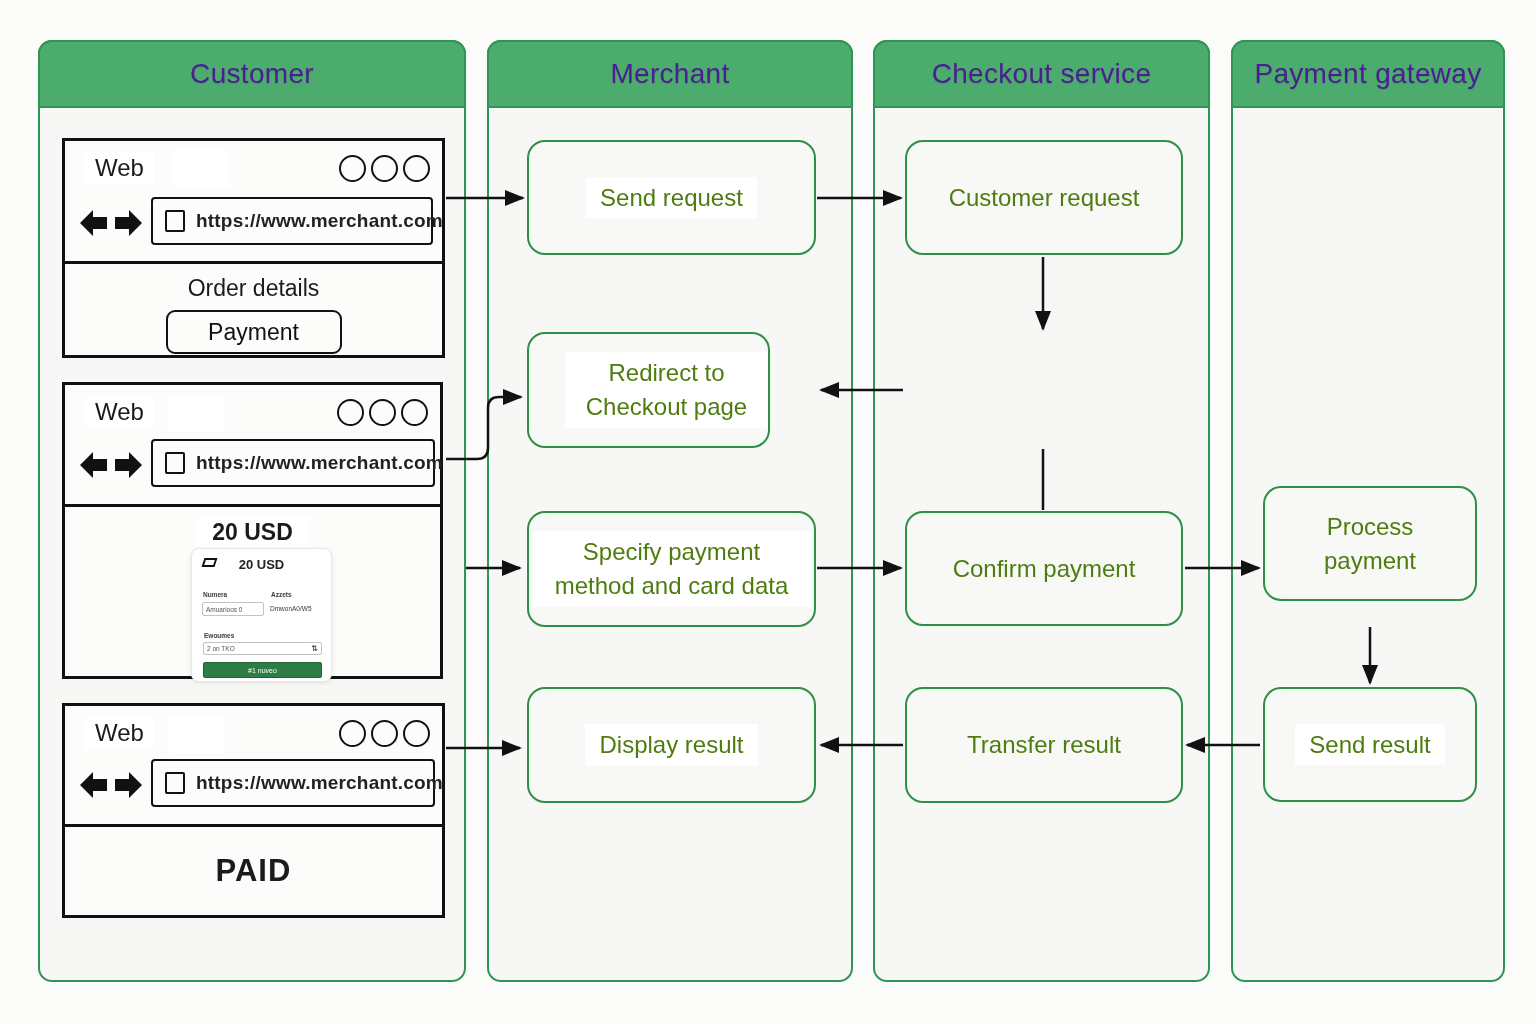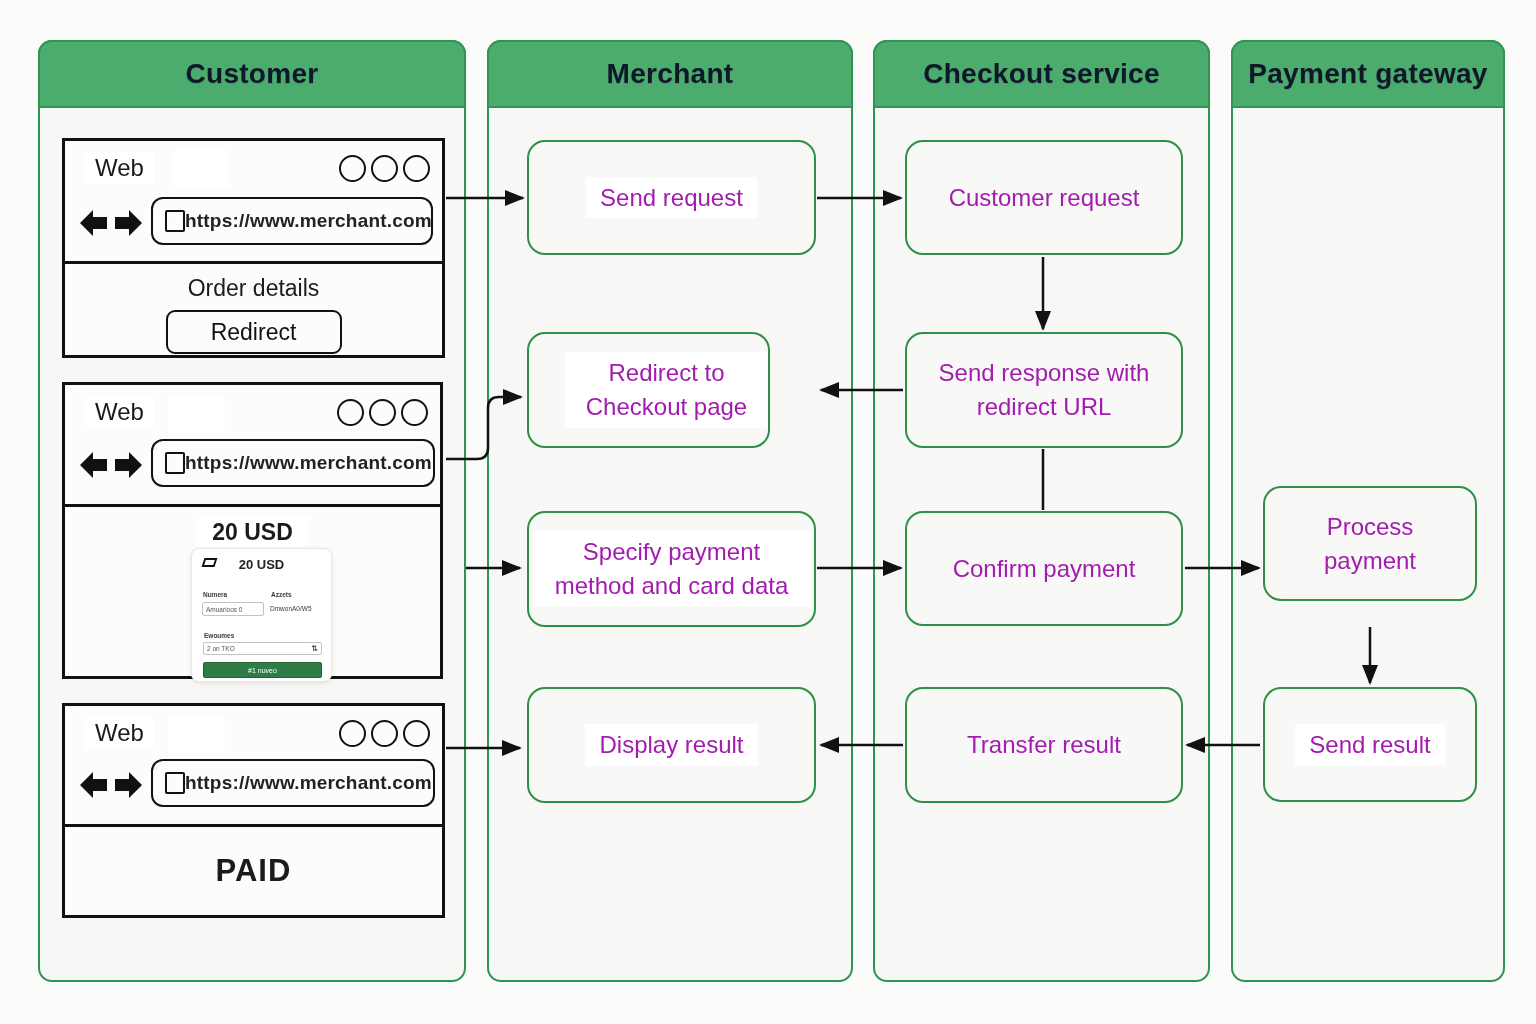--- a/index.html
+++ b/index.html
@@ -10,42 +10,42 @@
   
   .lane{
     position:absolute;top:40px;height:942px;background:#f7f7f6;
     border:2px solid #2f9552;border-radius:14px;box-sizing:border-box;
   }
   .lane-header{
     position:absolute;left:-2px;top:-2px;right:-2px;height:68px;
     background:#4cac6e;border:2px solid #2f9552;border-radius:14px 14px 0 0;
     display:flex;align-items:center;justify-content:center;box-sizing:border-box;
   }
-  .lane-title{color:#0f172a;font-size:28px;font-weight:700;letter-spacing:.3px;
+  .lane-title{color:#4c1d95;font-size:28px;font-weight:400;letter-spacing:.3px;
     text-shadow:0 1px 1px rgba(0,0,0,.12);}
   
   .fbox{
     position:absolute;background:#f8f8f7;border:2px solid #2e8f46;border-radius:18px;
     display:flex;align-items:center;justify-content:center;box-sizing:border-box;z-index:30;
   }
-  .fbox-label{font-size:24px;line-height:1.4;text-align:center;color:#a21caf;padding:4px 14px;}
+  .fbox-label{font-size:24px;line-height:1.4;text-align:center;color:#4d7c0f;padding:4px 14px;}
   .fbox-label.patch{background:#ffffff;}
   
   .browser{
     position:absolute;background:#fcfcfb;border:3px solid #111;box-sizing:border-box;z-index:30;
   }
   .brow-chrome{position:absolute;left:0;right:0;top:1px;border-bottom:3px solid #111;}
   .web-label{position:absolute;left:20px;top:10px;font-size:24px;background:#fff;padding:2px 10px;}
   .blank-patch{position:absolute;width:56px;height:38px;background:#fff;}
   .circles{position:absolute;display:flex;gap:5px;}
   .circle{width:27px;height:27px;border:2.5px solid #111;border-radius:50%;background:transparent;box-sizing:border-box;}
   .navarrows{position:absolute;}
   .urlbar{
-    position:absolute;height:48px;border:2.5px solid #111;border-radius:12px;background:transparent;
-    display:flex;align-items:center;padding-left:12px;box-sizing:border-box;
+    position:absolute;height:48px;border:2.5px solid #111;border-radius:4px;background:transparent;
+    display:flex;align-items:center;padding-left:12px;gap:11px;box-sizing:border-box;
   }
   .url-square{width:20px;height:22px;border:2.5px solid #111;border-radius:2px;box-sizing:border-box;flex:0 0 auto;}
   .url-text{font-size:19px;font-weight:600;color:#222;letter-spacing:.2px;white-space:nowrap;}
   .page-head{font-size:23px;text-align:center;}
   .checkout-btn{
     border:2.5px solid #111;border-radius:9px;background:transparent;font-size:23px;
     font-family:inherit;color:#111;width:172px;height:40px;display:flex;align-items:center;justify-content:center;
   }
   .paid{font-size:31px;font-weight:700;letter-spacing:1px;text-align:center;}
   
@@ -127,23 +127,20 @@
   <div class="fbox" style="left:527px;top:511px;width:289px;height:116px;">
     <span class="fbox-label patch" style="max-width:250px;">Specify payment method and card data</span>
   </div>
   <div class="fbox" style="left:527px;top:687px;width:289px;height:116px;">
     <span class="fbox-label patch">Display result</span>
   </div>
 
   <div class="fbox" style="left:905px;top:140px;width:278px;height:115px;">
     <span class="fbox-label">Customer request</span>
   </div>
-  <div class="fbox" style="left:905px;top:332px;width:278px;height:116px;">
-    <span class="fbox-label" style="max-width:240px;">Send response with redirect URL</span>
-  </div>
   <div class="fbox" style="left:905px;top:511px;width:278px;height:115px;">
     <span class="fbox-label">Confirm payment</span>
   </div>
   <div class="fbox" style="left:905px;top:687px;width:278px;height:116px;">
     <span class="fbox-label">Transfer result</span>
   </div>
 
   <div class="fbox" style="left:1263px;top:486px;width:214px;height:115px;">
     <span class="fbox-label" style="max-width:140px;">Process payment</span>
   </div>
@@ -164,21 +161,21 @@
         <path d="M1,15 L14,2 L14,9 L28,9 L28,21 L14,21 L14,28 Z" fill="#111"></path>
         <path d="M63,15 L50,2 L50,9 L36,9 L36,21 L50,21 L50,28 Z" fill="#111"></path>
       </svg>
       <div class="urlbar" style="left:86px;top:55px;width:282px;">
         <span class="url-square"></span>
         <span class="url-text">https://www.merchant.com</span>
       </div>
     </div>
     <div style="position:absolute;left:0;right:0;top:122px;bottom:0;">
       <div class="page-head" style="margin-top:12px;">Order details</div>
-      <div class="checkout-btn" style="margin:8px auto 0;">Redirect</div>
+      <div class="checkout-btn" style="margin:8px auto 0;">Payment</div>
     </div>
   </div>
 
   <div class="browser" style="left:62px;top:382px;width:381px;height:297px;">
     <div class="brow-chrome" style="height:118px;">
       <span class="web-label">Web</span>
       <span class="blank-patch" style="left:104px;top:8px;"></span>
       <div class="circles" style="right:12px;top:13px;">
         <span class="circle"></span>
         <span class="circle"></span>

